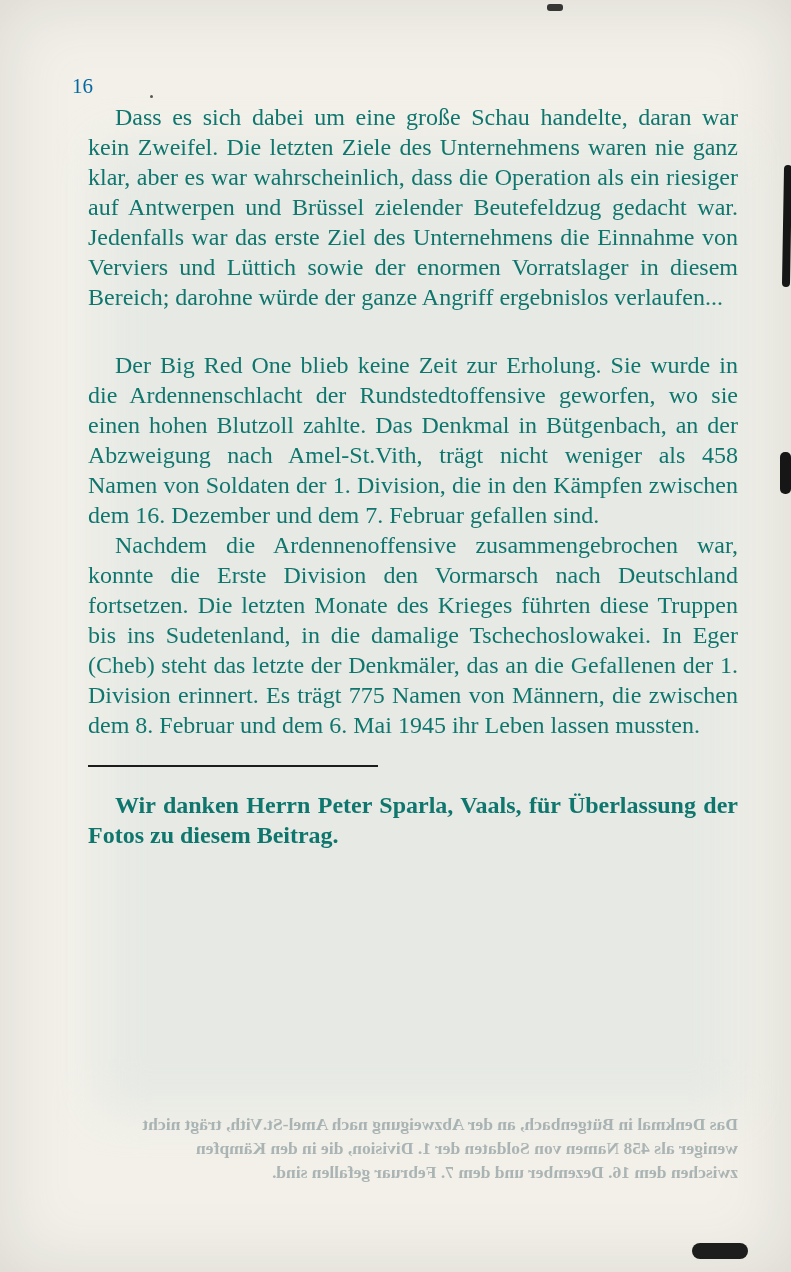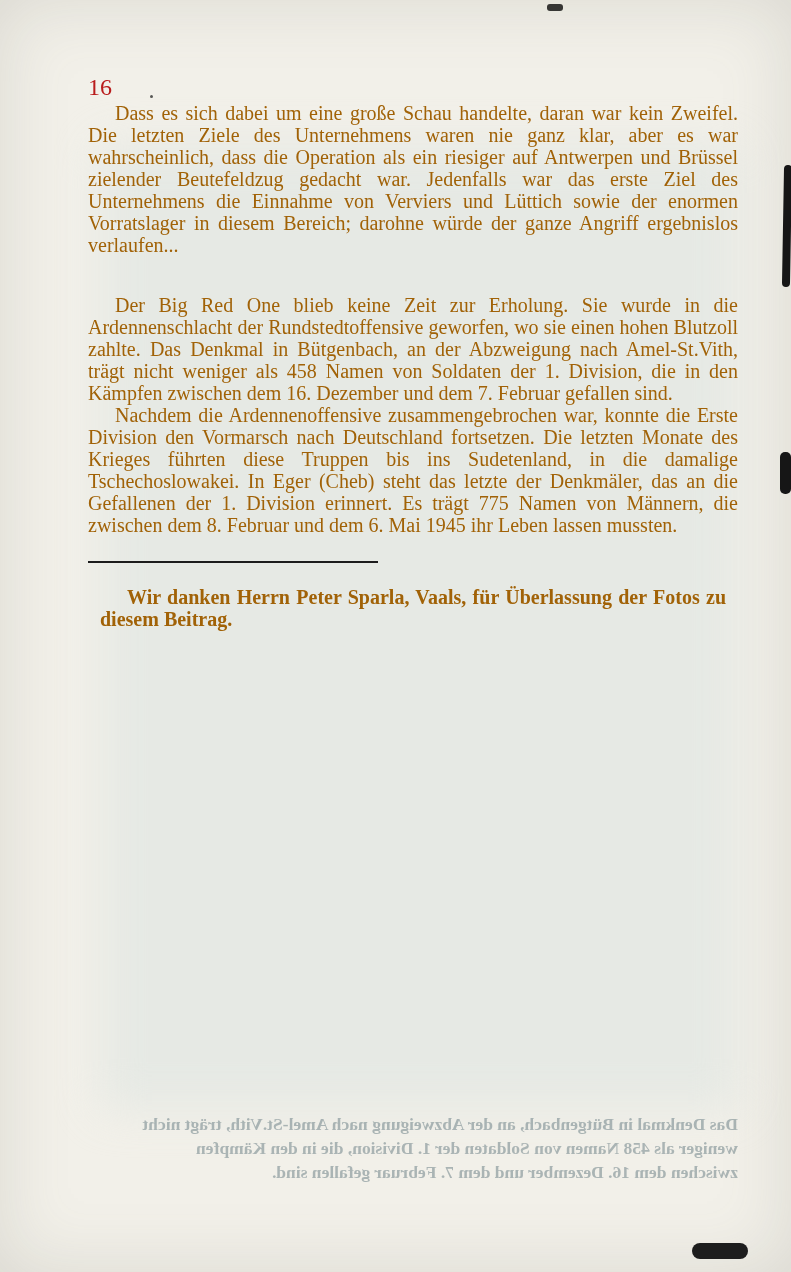--- a/index.html
+++ b/index.html
@@ -22,50 +22,50 @@
     left: 100px;
     top: 145px;
     width: 640px;
     height: 965px;
     background: #e2e7e3;
     filter: blur(22px);
     opacity: 0.75;
   }
   .page-number {
     position: absolute;
-    left: 88px;
+    left: 72px;
     top: 74px;
-    font-size: 24px;
-    color: #b91c1c;
+    font-size: 21px;
+    color: #0369a1;
   }
   .text-block {
     position: absolute;
     left: 88px;
     top: 102px;
     width: 650px;
-    font-size: 20px;
-    line-height: 22px;
-    color: #a16207;
+    font-size: 24px;
+    line-height: 30px;
+    color: #0f766e;
     text-align: justify;
   }
   .para {
     margin: 0;
     text-indent: 27px;
   }
   .para.spaced {
     margin-top: 38px;
   }
   .rule {
     border: none;
     border-top: 2px solid #1c1c1c;
     width: 290px;
     margin: 25px 0 23px 0;
   }
   .ack {
-    margin: 12px;
+    margin: 0;
     font-weight: bold;
     text-indent: 27px;
     text-align: justify;
   }
   
   .bleedthrough {
     position: absolute;
     left: 88px;
     top: 1112px;
     width: 650px;

